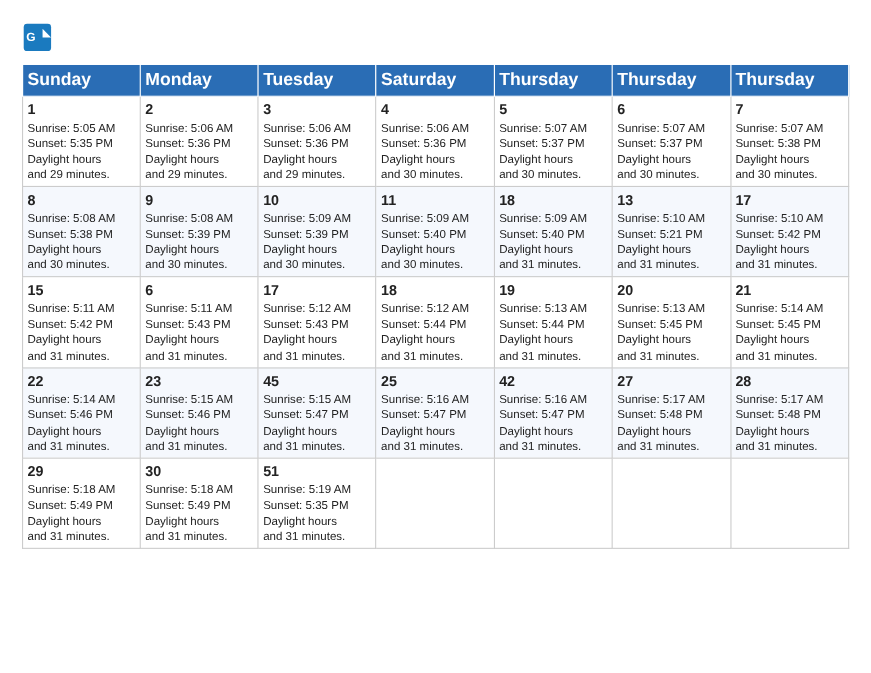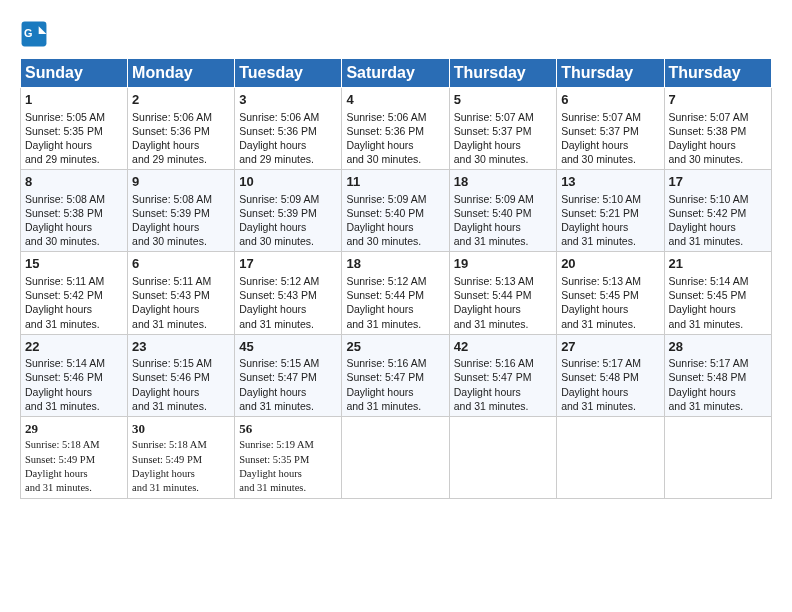--- a/index.html
+++ b/index.html
@@ -74,21 +74,20 @@
       font-weight: bold;
       display: block;
       margin-bottom: 1px;
     }
     .empty-cell {
       border: 1px solid #ccc;
       background: #fff;
     }
     tbody tr:last-child td {
       height: 78px;
-      font-family: Liberation Serif, serif;
     }
   </style>
 </head>
 <body>
 
 <div class="header-area">
   <div class="logo">
     <svg class="logo-icon" viewBox="0 0 36 36">
       <rect x="2" y="2" width="32" height="32" rx="4" fill="#1a7abf"></rect>
       <text x="5" y="22" font-size="14" font-weight="bold" fill="white" font-family="Arial">G</text>
@@ -152,20 +151,20 @@
         <td><span class="day-num">23</span><span>Sunrise: 5:15 AM</span><br><span>Sunset: 5:46 PM</span><br><span>Daylight hours</span><br><span>and 31 minutes.</span></td>
         <td><span class="day-num">45</span><span>Sunrise: 5:15 AM</span><br><span>Sunset: 5:47 PM</span><br><span>Daylight hours</span><br><span>and 31 minutes.</span></td>
         <td><span class="day-num">25</span><span>Sunrise: 5:16 AM</span><br><span>Sunset: 5:47 PM</span><br><span>Daylight hours</span><br><span>and 31 minutes.</span></td>
         <td><span class="day-num">42</span><span>Sunrise: 5:16 AM</span><br><span>Sunset: 5:47 PM</span><br><span>Daylight hours</span><br><span>and 31 minutes.</span></td>
         <td><span class="day-num">27</span><span>Sunrise: 5:17 AM</span><br><span>Sunset: 5:48 PM</span><br><span>Daylight hours</span><br><span>and 31 minutes.</span></td>
         <td><span class="day-num">28</span><span>Sunrise: 5:17 AM</span><br><span>Sunset: 5:48 PM</span><br><span>Daylight hours</span><br><span>and 31 minutes.</span></td>
       </tr>
       <tr>
         <td><span class="day-num">29</span><span>Sunrise: 5:18 AM</span><br><span>Sunset: 5:49 PM</span><br><span>Daylight hours</span><br><span>and 31 minutes.</span></td>
         <td><span class="day-num">30</span><span>Sunrise: 5:18 AM</span><br><span>Sunset: 5:49 PM</span><br><span>Daylight hours</span><br><span>and 31 minutes.</span></td>
-        <td><span class="day-num">56</span><span>Sunrise: 5:19 AM</span><br><span>Sunset: 5:35 PM</span><br><span>Daylight hours</span><br><span>and 31 minutes.</span></td>
+        <td><span class="day-num">51</span><span>Sunrise: 5:19 AM</span><br><span>Sunset: 5:35 PM</span><br><span>Daylight hours</span><br><span>and 31 minutes.</span></td>
         <td class="empty-cell"></td>
         <td class="empty-cell"></td>
         <td class="empty-cell"></td>
         <td class="empty-cell"></td>
       </tr>
     </tbody>
 </table>
 
 </body></html>

